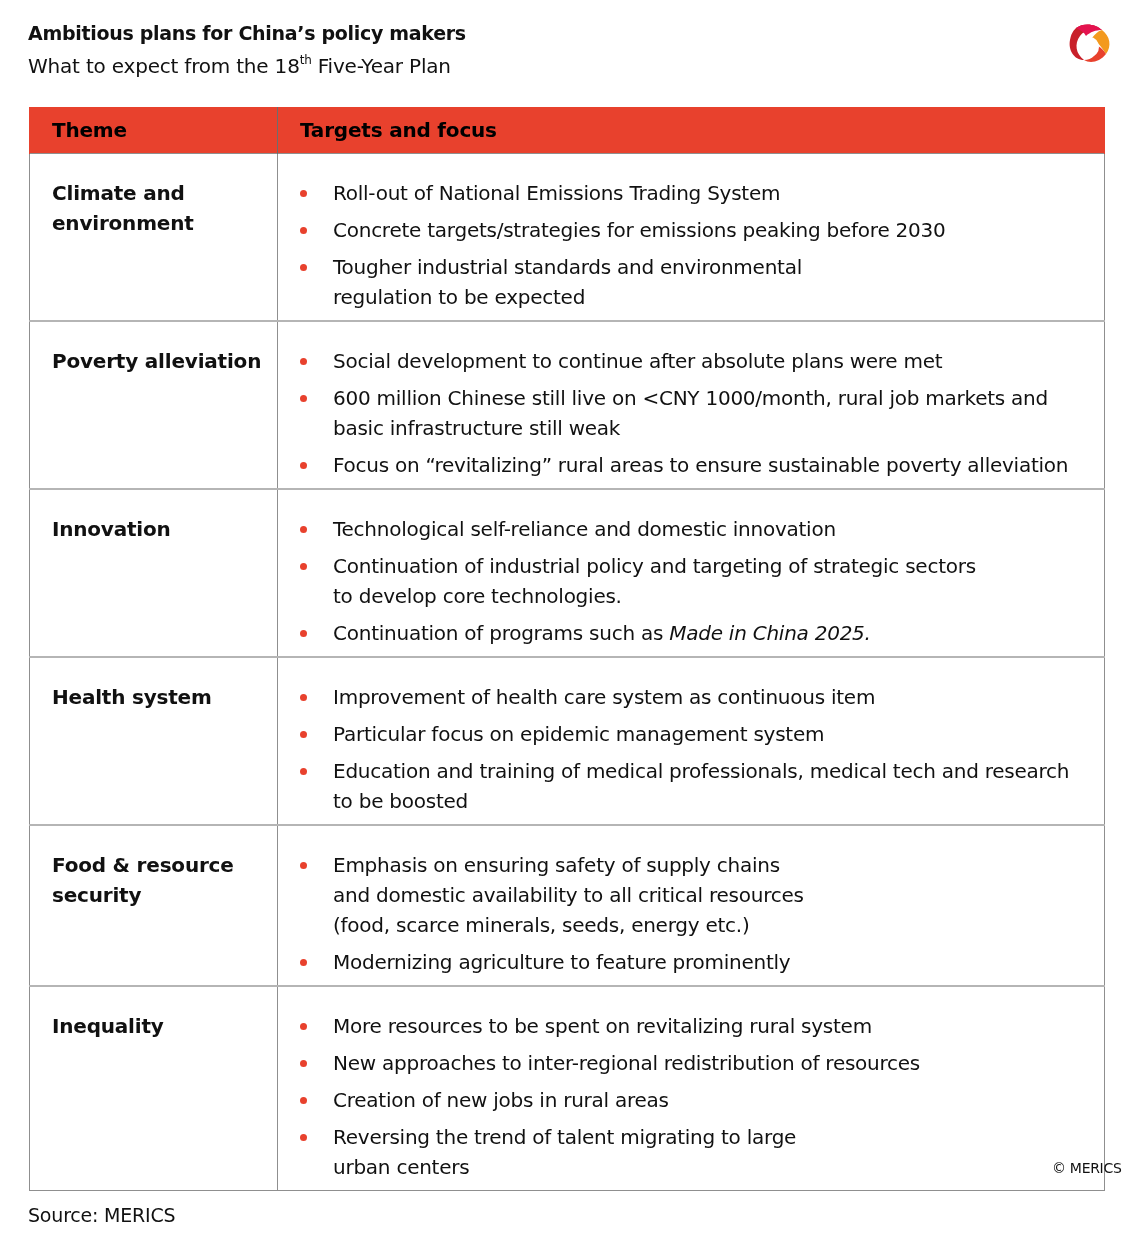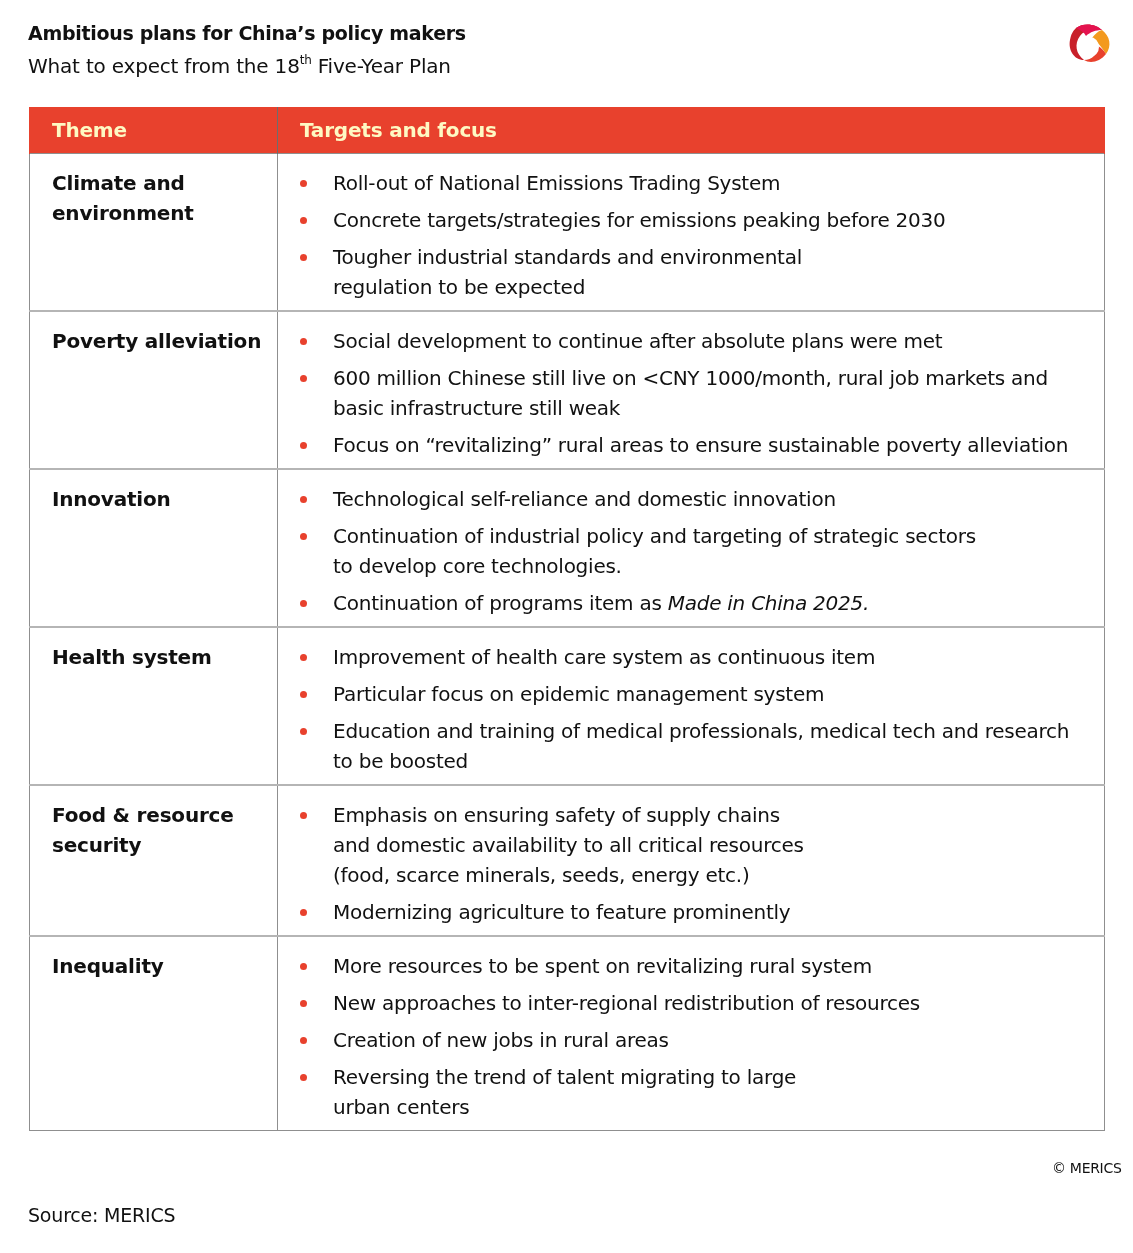--- a/index.html
+++ b/index.html
@@ -19,29 +19,29 @@
     .subtitle sup { font-size: 12px; vertical-align: 9px; line-height: 0; }
     .logo { position: absolute; left: 1062px; top: 18px; width: 52px; height: 52px; }
 
     table.plan {
       position: absolute; left: 29px; top: 107px; width: 1075px;
       border-collapse: collapse; table-layout: fixed;
     }
     table.plan col.c1 { width: 248px; }
     table.plan col.c2 { width: 827px; }
     table.plan th {
-      background: #e8412d; color: #fef9c3; text-align: left;
+      background: #e8412d; color: #000000; text-align: left;
       font-size: 20px; font-weight: bold; height: 46px; padding: 0 0 0 22px;
       border-left: 1px solid #8a8a8a; border-right: 1px solid #e8412d;
       letter-spacing: -0.2px;
     }
     table.plan th:first-child { border-left: 1px solid #e8412d; border-right: 1px solid #6d6d6d; }
     table.plan td {
       vertical-align: top; border: 1px solid #8f8f8f; border-top: 2px solid #b5b5b5;
-      padding: 14px 0 8px 22px; font-size: 20px; line-height: 30px;
+      padding: 24px 0 8px 22px; font-size: 20px; line-height: 30px;
     }
     table.plan tr:first-of-type td { border-top: 1px solid #8f8f8f; }
     td.theme { font-weight: bold; letter-spacing: -0.2px; }
     ul.targets { list-style: none; margin: 0; padding: 0; }
     ul.targets li {
       position: relative; padding-left: 33px; margin-bottom: 7px;
       letter-spacing: -0.25px; padding-right: 10px;
     }
     ul.targets li:last-child { margin-bottom: 0; }
     ul.targets li .bullet {
@@ -144,21 +144,21 @@
               <span class="bullet"></span>
               <span class="line">Technological self-reliance and domestic innovation</span>
             </li>
           <li>
               <span class="bullet"></span>
               <span class="line">Continuation of industrial policy and targeting of strategic sectors</span>
               <span class="line">to develop core technologies.</span>
             </li>
           <li>
               <span class="bullet"></span>
-              <span class="line"><span style="white-space:pre">Continuation of programs item as </span><em class="it">Made in China 2025.</em></span>
+              <span class="line"><span style="white-space:pre">Continuation of programs such as </span><em class="it">Made in China 2025.</em></span>
             </li>
         </ul>
       </td>
     </tr>
 
     <tr>
       <td class="theme">
         <span class="line">Health system</span>
       </td>
       <td>

